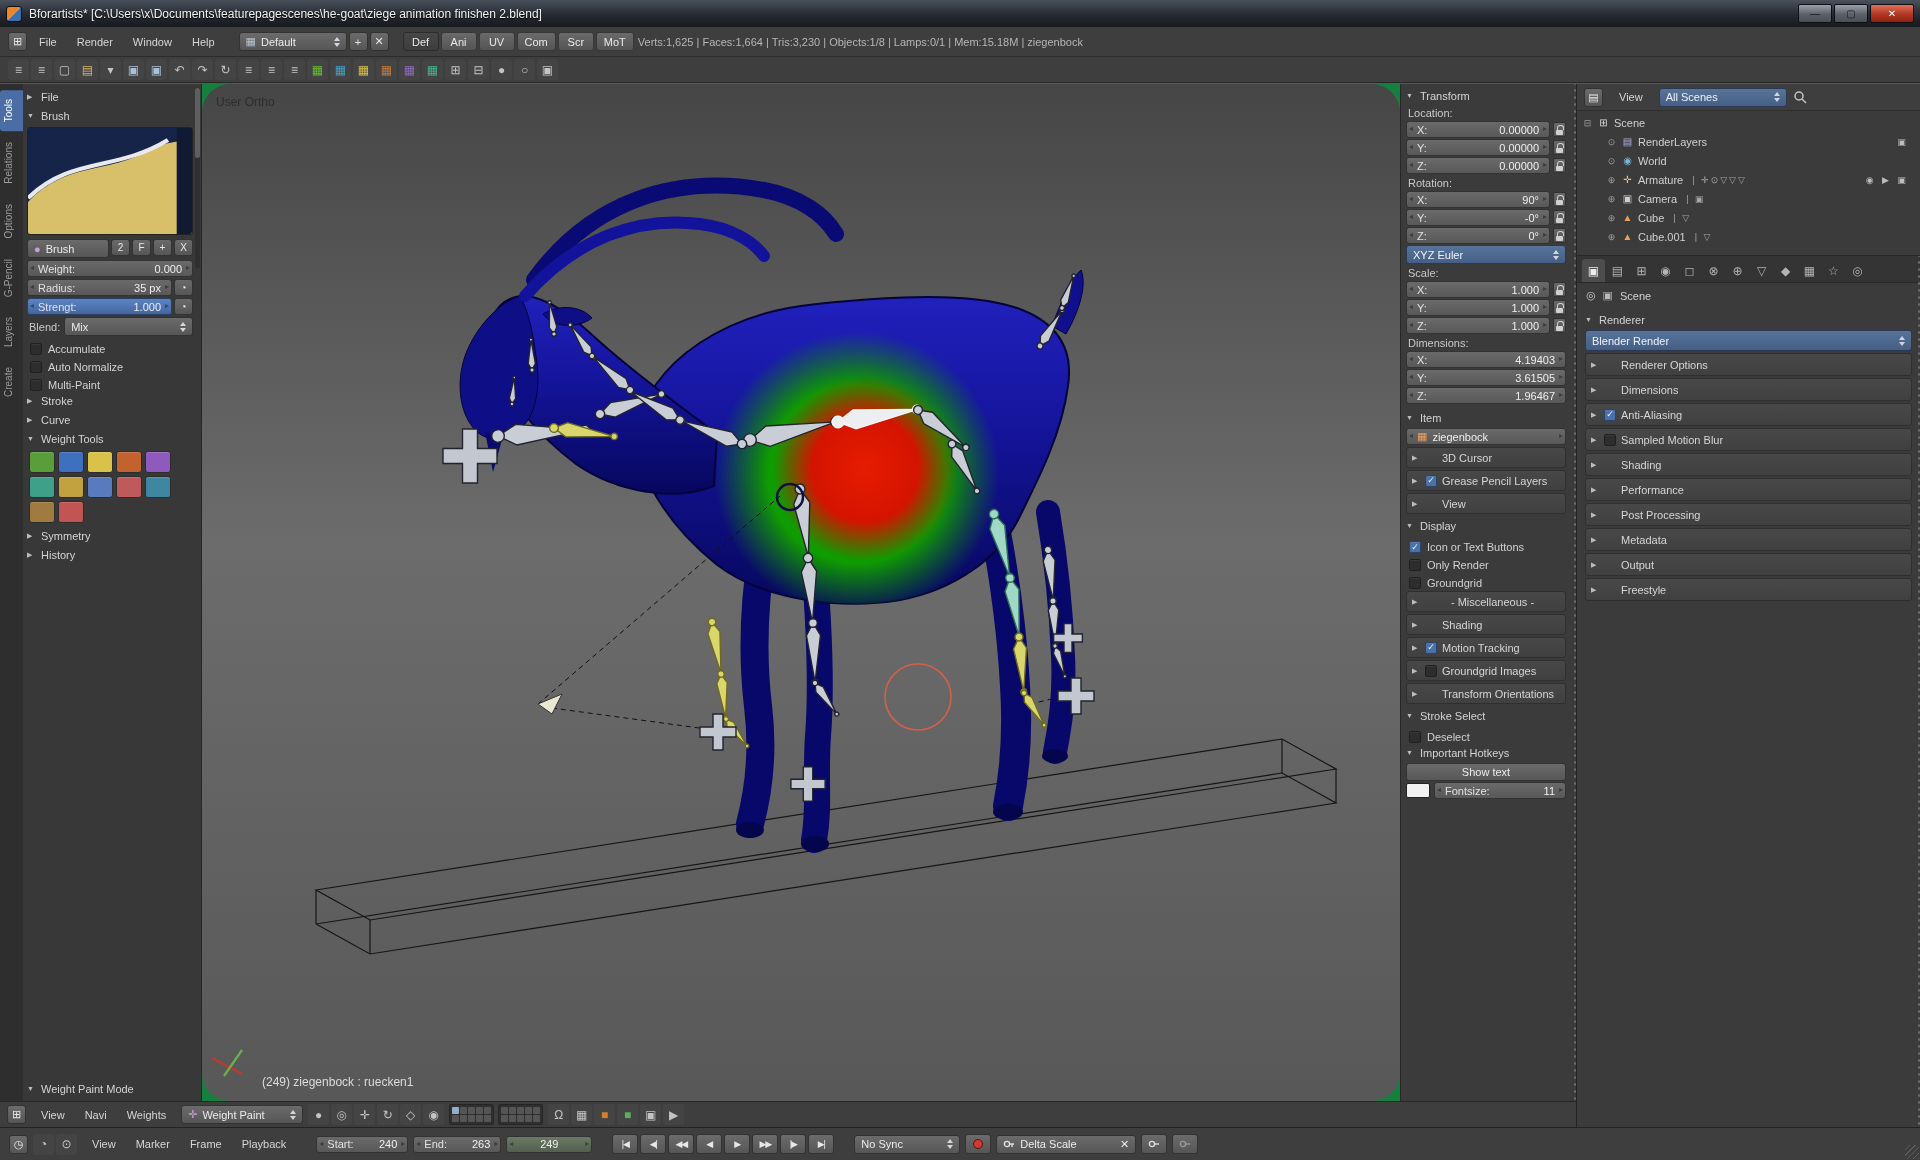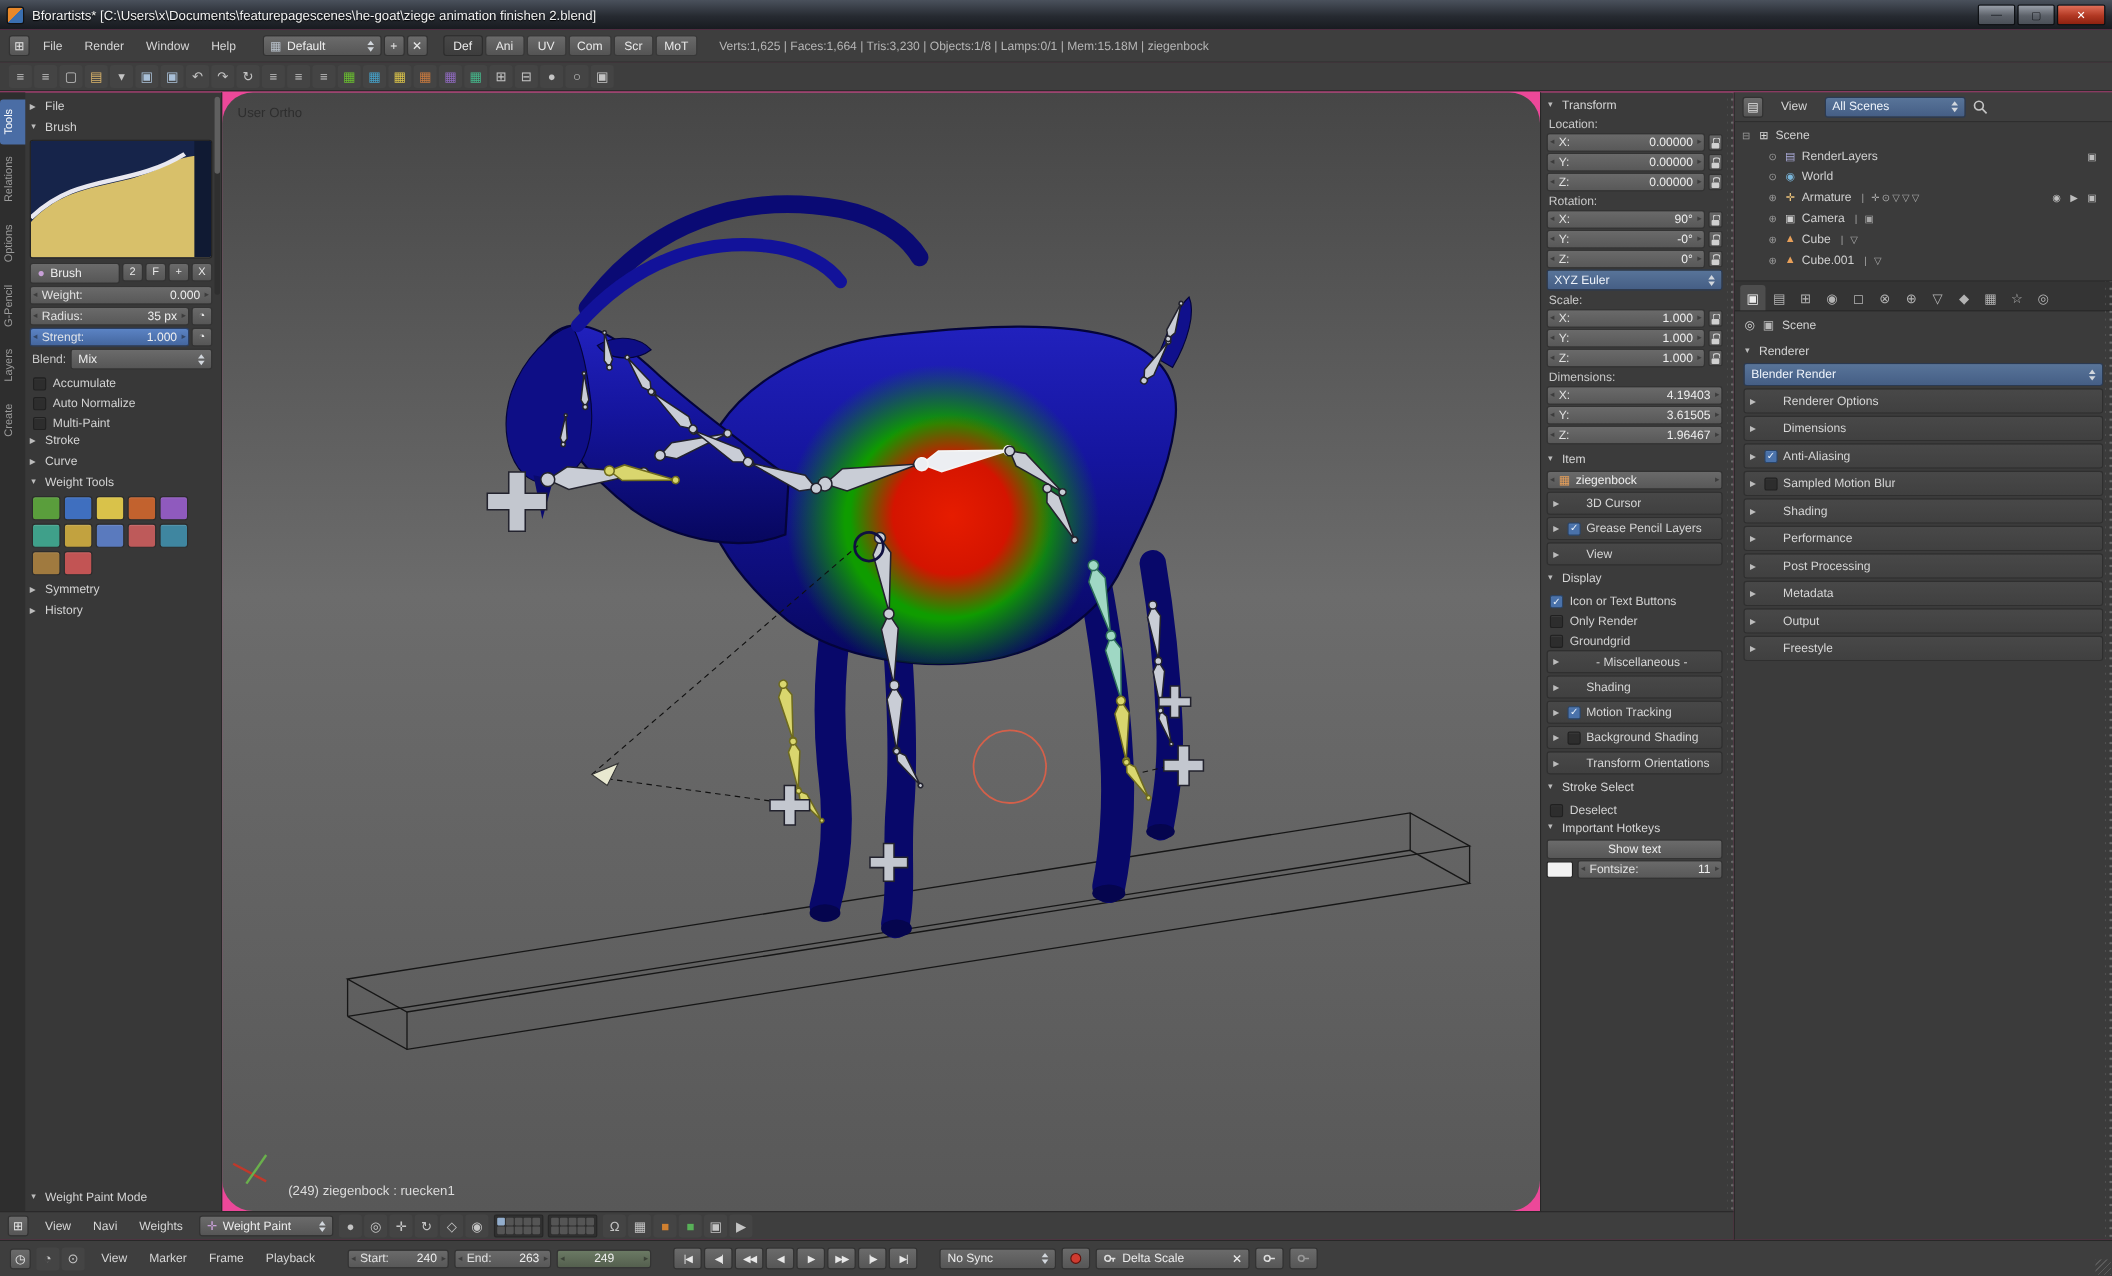--- a/index.html
+++ b/index.html
@@ -1,18 +1,18 @@
 <!DOCTYPE html>
 <html><head>
 <meta charset="utf-8">
 <style>
   *{margin:0;padding:0;box-sizing:border-box;}
   html,body{width:1920px;height:1160px;overflow:hidden;background:#2b2b2b;
     font-family:"Liberation Sans",sans-serif;}
-  #app{position:relative;width:1920px;height:1160px;font-size:11px;color:#cfcfcf;background:#ec4899;}
+  #app{position:relative;width:1920px;height:1160px;font-size:11px;color:#cfcfcf;background:#15803d;}
 
   
   .titlebar{position:absolute;top:0;left:0;right:0;height:27px;
     background:linear-gradient(#4a515c,#262a31 55%,#171a1f);
     display:flex;align-items:center;padding:0 6px;gap:7px;color:#f2f2f2;font-size:12px;}
   .appicon{width:16px;height:16px;border-radius:3px;flex:none;
     background:linear-gradient(135deg,#e8882a 0 50%,#3a6fb0 50% 100%);border:1px solid #111;}
   .titletext{white-space:nowrap;overflow:hidden;text-overflow:ellipsis;flex:1;text-shadow:0 1px 1px #000;}
   .winbtns{display:flex;gap:2px;flex:none;margin-left:8px;}
   .wb{width:34px;height:19px;border-radius:2px;display:flex;align-items:center;justify-content:center;
@@ -31,21 +31,21 @@
   .arr{display:flex;flex-direction:column;gap:2px;margin-left:auto;}
   .arr i{display:block;width:0;height:0;border-left:3px solid transparent;border-right:3px solid transparent;}
   .arr i.up{border-bottom:4px solid #d2d7dd;}
   .arr i.dn{border-top:4px solid #d2d7dd;}
   .sqbtn{width:19px;height:19px;border-radius:3px;border:1px solid #323232;display:flex;align-items:center;
     justify-content:center;background:linear-gradient(#6b6b6b,#565656);color:#e6e6e6;font-size:11px;}
   .stab{min-width:36px;height:19px;padding:0 7px;border-radius:3px;border:1px solid #383838;
     display:flex;align-items:center;justify-content:center;color:#e9e9e9;
     background:linear-gradient(#6a6a6a,#545454);margin-right:2px;}
   .stab[data-active="true"]{background:linear-gradient(#474747,#3d3d3d);border-color:#2c2c2c;}
-  .stats{margin-left:16px;color:#b6b6b6;white-space:nowrap;}
+  .stats{color:#b6b6b6;white-space:nowrap;}
 
   
   .toolbar{position:absolute;top:57px;left:0;right:0;height:26px;background:#3e3e3e;
     border-bottom:1px solid #272727;display:flex;align-items:center;padding:0 8px;gap:2px;}
   .tic{width:21px;height:21px;border-radius:3px;display:flex;align-items:center;justify-content:center;
     color:#c4c4c4;font-size:12px;background:rgba(255,255,255,0.03);}
 
   
   .main{position:absolute;top:84px;left:0;right:0;bottom:33px;display:flex;}
   .area3d{width:1576px;flex:none;display:flex;flex-direction:column;min-width:0;}
@@ -632,21 +632,21 @@
               <div class="sect">
               <span class="cb" data-check="none"></span>
               <span class="slab">Shading</span>
             </div>
               <div class="sect">
               <span class="cb" data-check="checked"></span>
               <span class="slab">Motion Tracking</span>
             </div>
               <div class="sect">
               <span class="cb" data-check="unchecked"></span>
-              <span class="slab">Background Shading</span>
+              <span class="slab">Groundgrid Images</span>
             </div>
               <div class="sect">
               <span class="cb" data-check="none"></span>
               <span class="slab">Transform Orientations</span>
             </div>
             </div>
 
           <div class="ph">
             <span>Stroke Select</span>
           </div>

